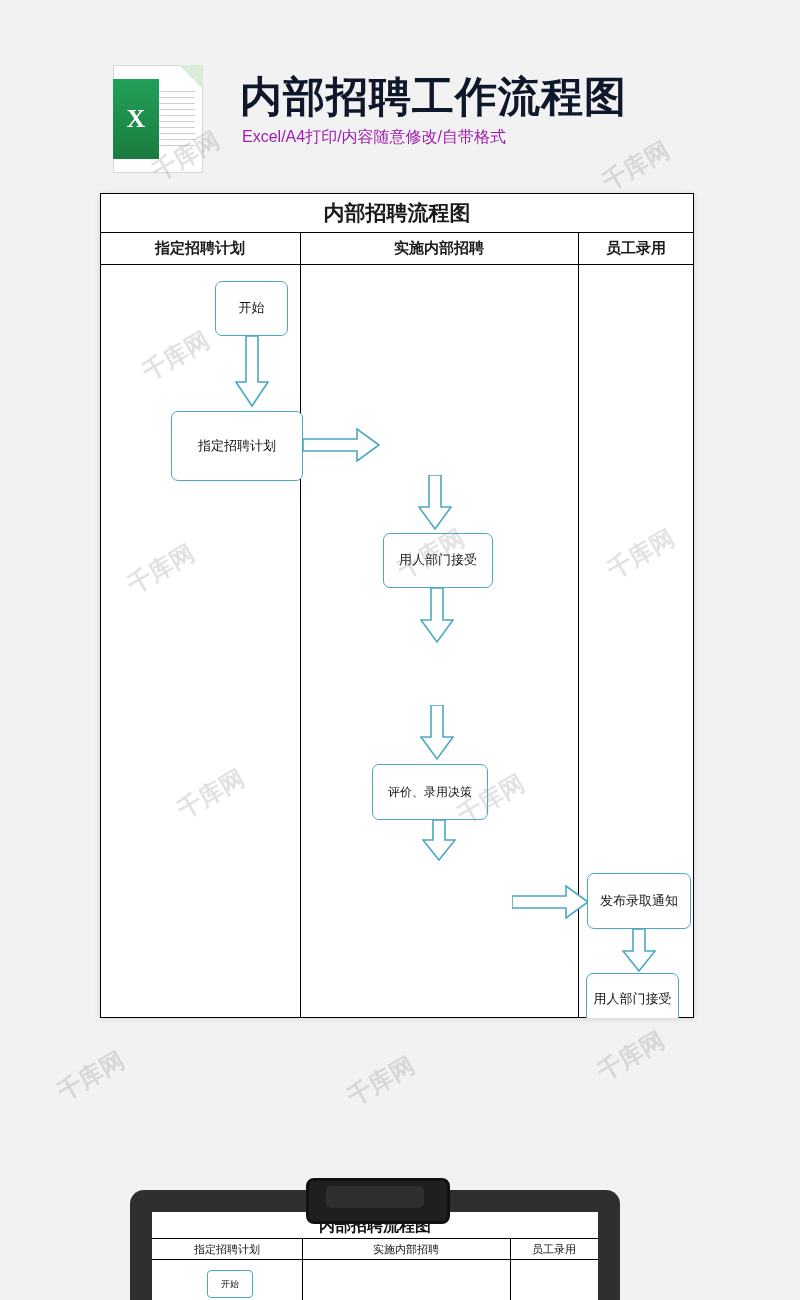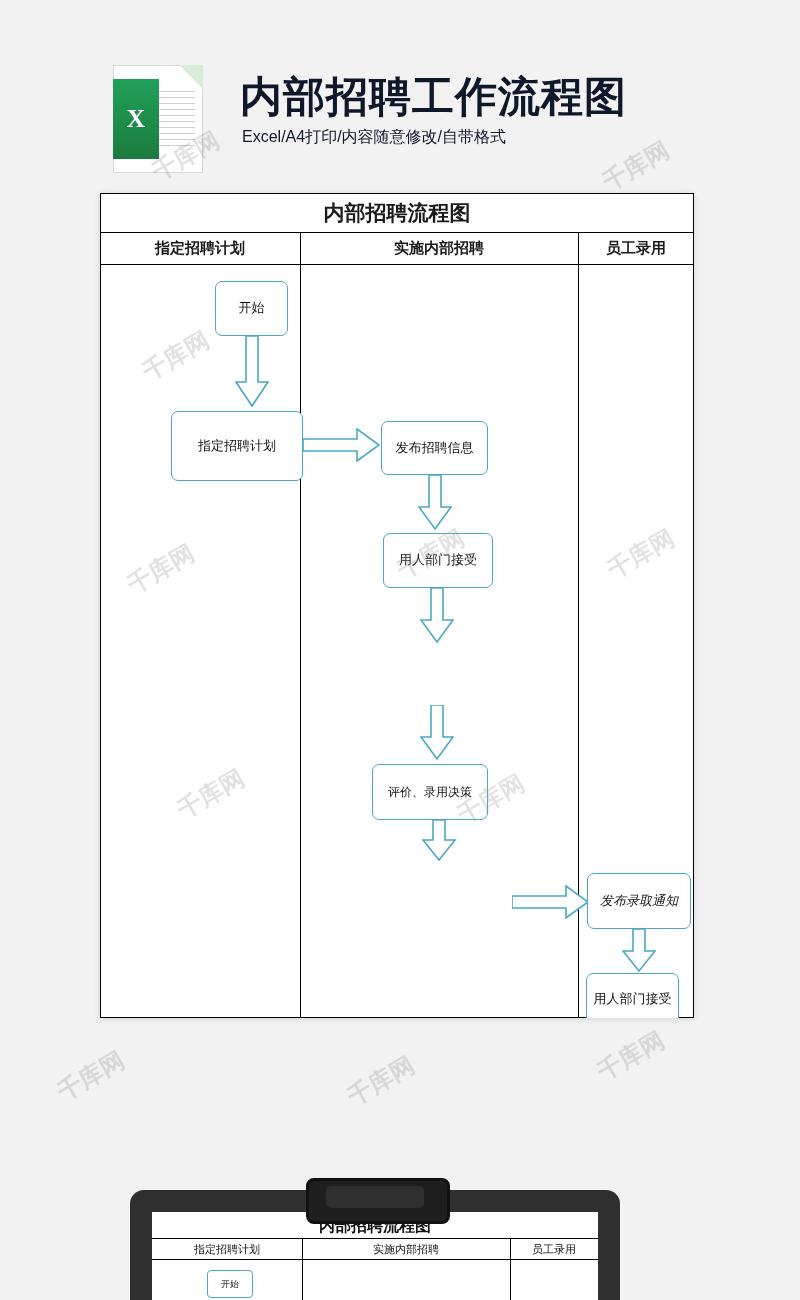--- a/index.html
+++ b/index.html
@@ -45,21 +45,21 @@
   }
 
   #title-main{
     position:absolute;left:240px;top:14px;
     font-family:"DejaVu Sans","Liberation Sans",sans-serif;
     font-size:42px;font-weight:bold;color:#0f172a;letter-spacing:1px;
     white-space:nowrap;
   }
   #title-sub{
     position:absolute;left:242px;top:72px;
-    font-size:16px;color:#0f172a;white-space:nowrap;
+    font-size:16px;color:#a21caf;white-space:nowrap;
   }
 
   
   #sheet{
     position:absolute;left:100px;top:193px;width:594px;height:825px;
     background:#ffffff;
     box-shadow:0 1px 6px rgba(0,0,0,0.13);
     overflow:hidden;
   }
   #sheet .sheet-title{
@@ -193,21 +193,20 @@
   </div>
 
   <div class="node" style="left:71px;top:218px;width:132px;height:70px;">指定招聘计划</div>
 
   <div class="arrow-h" style="left:203px;top:235px;">
     <svg width="78" height="34" viewBox="0 0 78 34">
       <polygon points="0,11 54,11 54,1 76,17 54,33 54,23 0,23" fill="#ffffff" stroke="#4aa8c4" stroke-width="1.6"></polygon>
     </svg>
   </div>
 
-  <div class="node" style="left:281px;top:228px;width:107px;height:54px;">发布招聘信息</div>
 
   <div class="arrow-v" style="left:318px;top:282px;">
     <svg width="34" height="56" viewBox="0 0 34 56">
       <polygon points="11,0 23,0 23,32 33,32 17,54 1,32 11,32" fill="#ffffff" stroke="#4aa8c4" stroke-width="1.6"></polygon>
     </svg>
   </div>
 
   <div class="node" style="left:283px;top:340px;width:110px;height:55px;">用人部门接受</div>
 
   <div class="arrow-v" style="left:320px;top:395px;">
@@ -231,21 +230,21 @@
     </svg>
   </div>
 
 
   <div class="arrow-h" style="left:412px;top:692px;">
     <svg width="78" height="34" viewBox="0 0 78 34">
       <polygon points="0,11 54,11 54,1 76,17 54,33 54,23 0,23" fill="#ffffff" stroke="#4aa8c4" stroke-width="1.6"></polygon>
     </svg>
   </div>
 
-  <div class="node" style="left:487px;top:680px;width:104px;height:56px;font-style:italic;">发布录取通知</div>
+  <div class="node" style="left:487px;top:680px;width:104px;height:56px;">发布录取通知</div>
 
   <div class="arrow-v" style="left:522px;top:736px;">
     <svg width="34" height="44" viewBox="0 0 34 44">
       <polygon points="11,0 23,0 23,22 33,22 17,42 1,22 11,22" fill="#ffffff" stroke="#4aa8c4" stroke-width="1.6"></polygon>
     </svg>
   </div>
 
   <div class="node" style="left:486px;top:780px;width:93px;height:52px;">用人部门接受</div>
 
   <div class="wm" style="left:25px;top:360px;">千库网</div>

